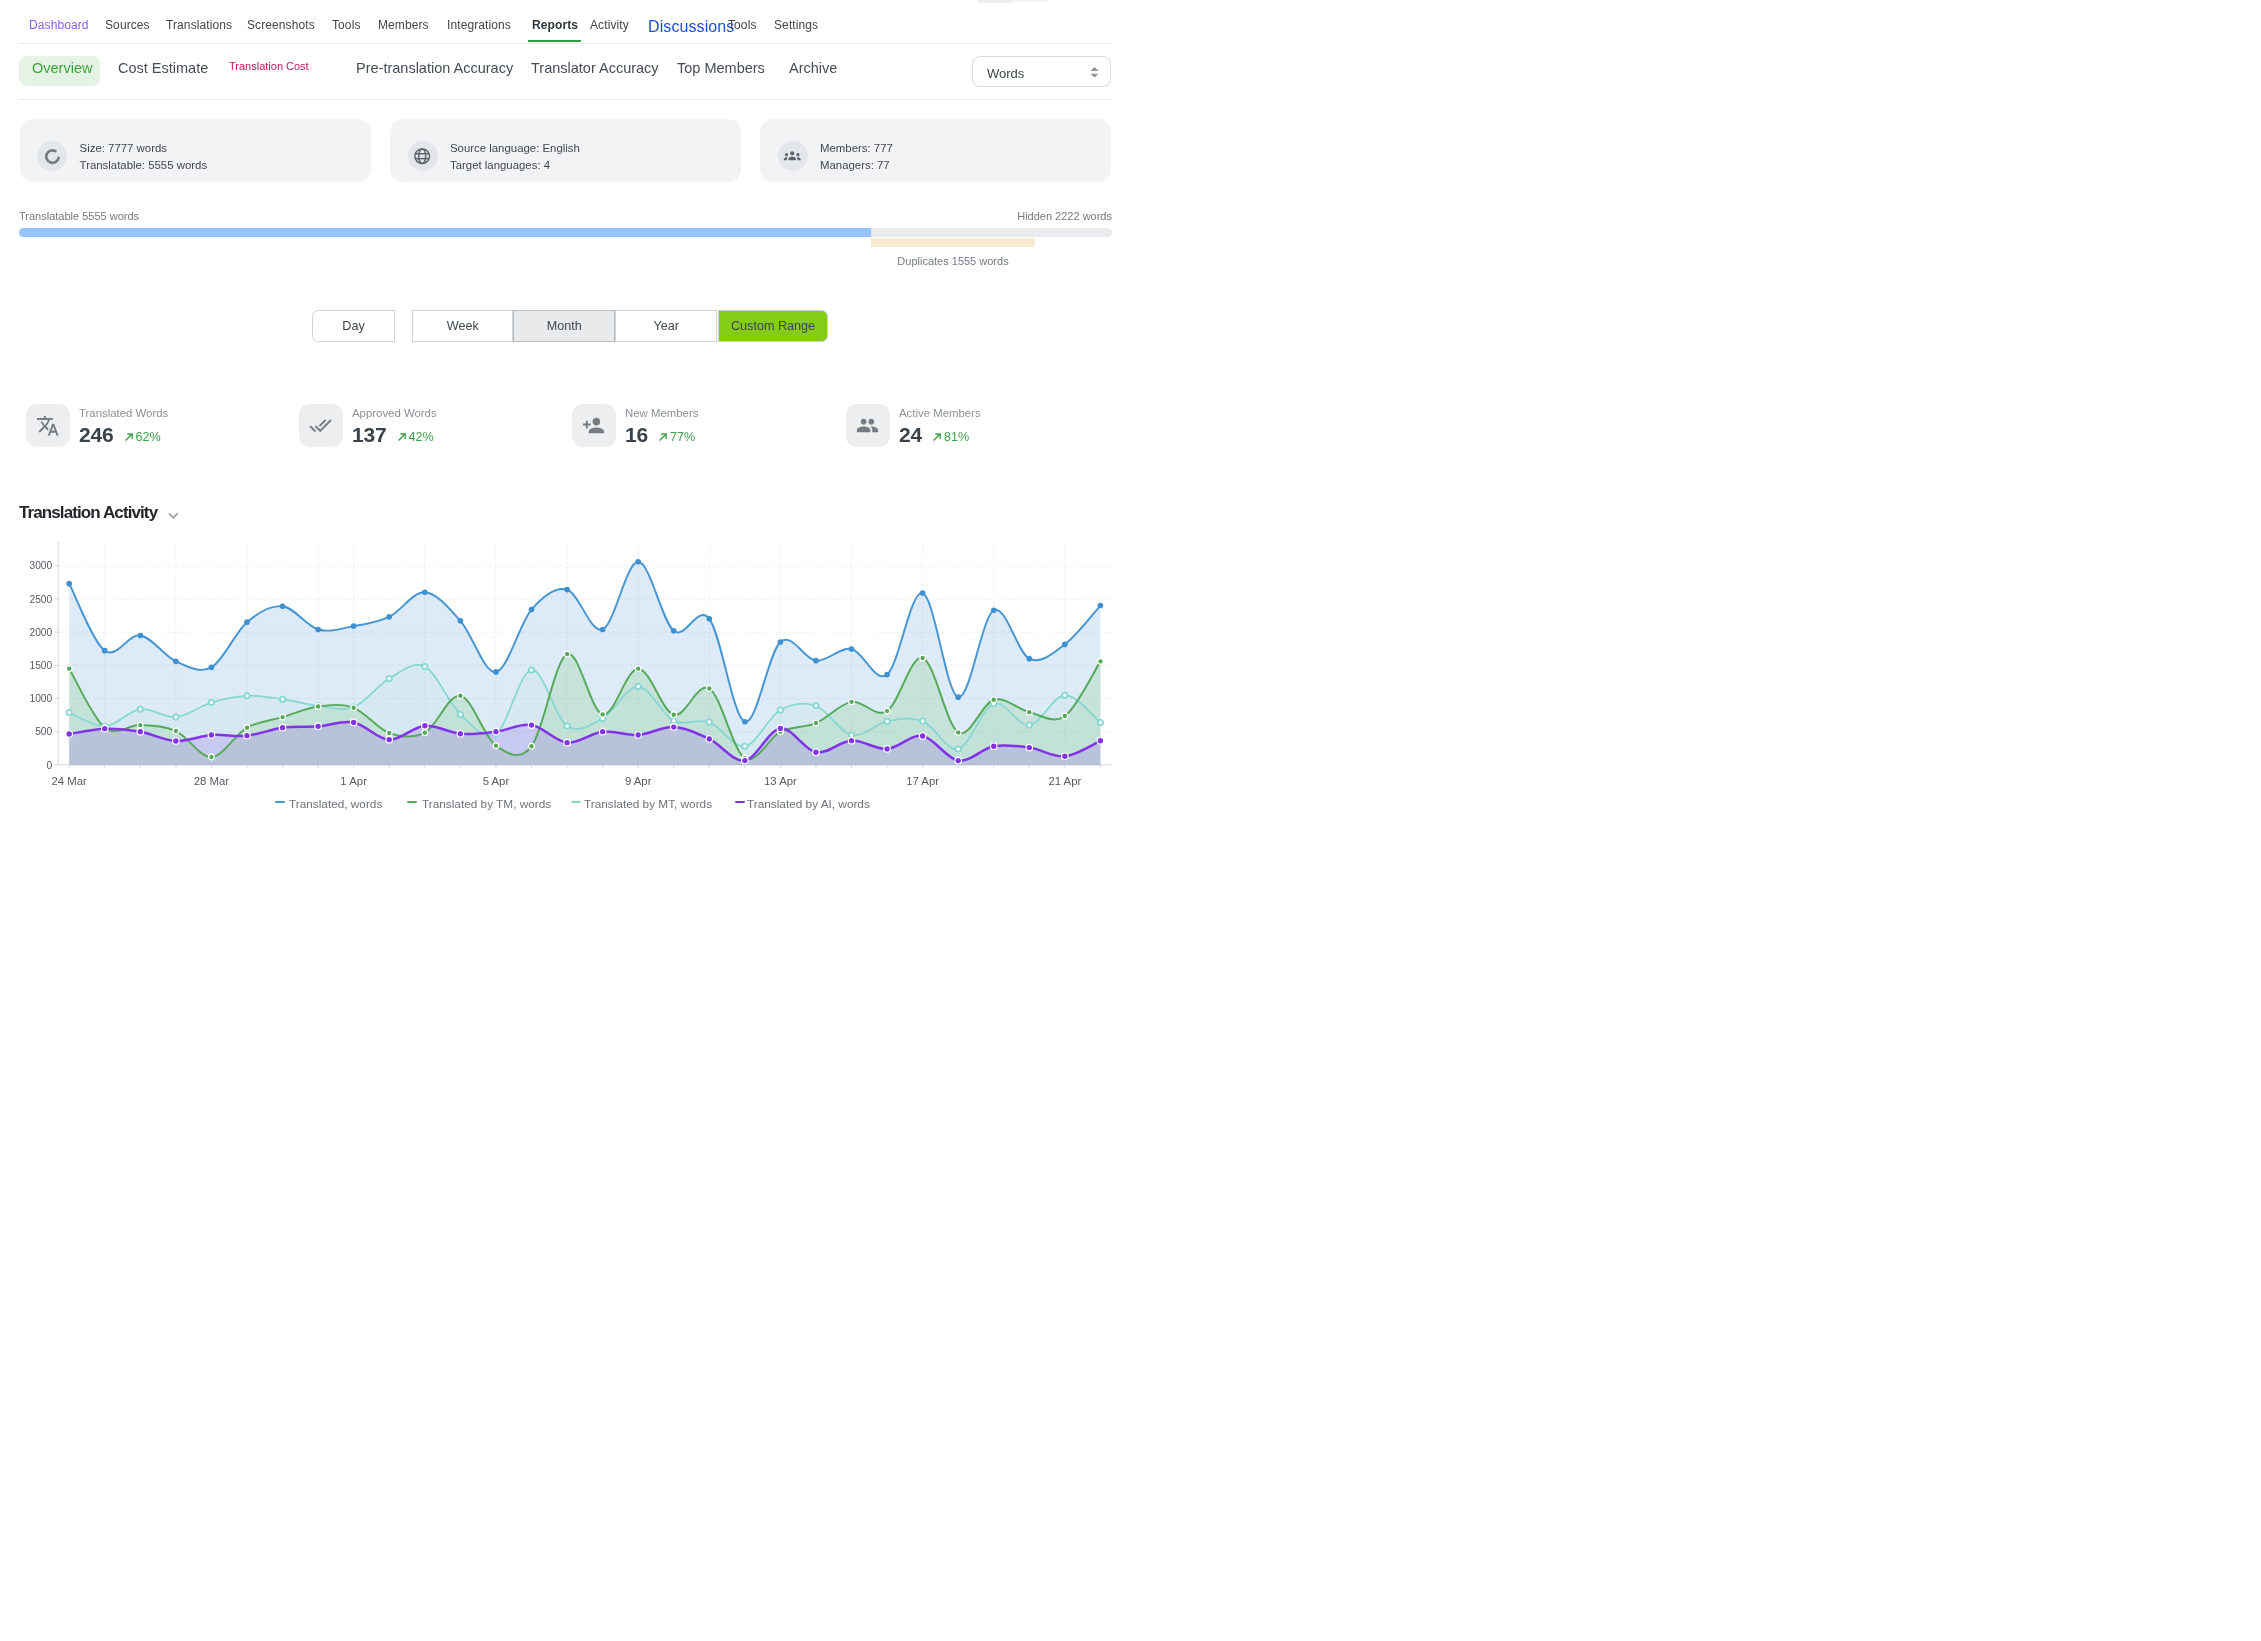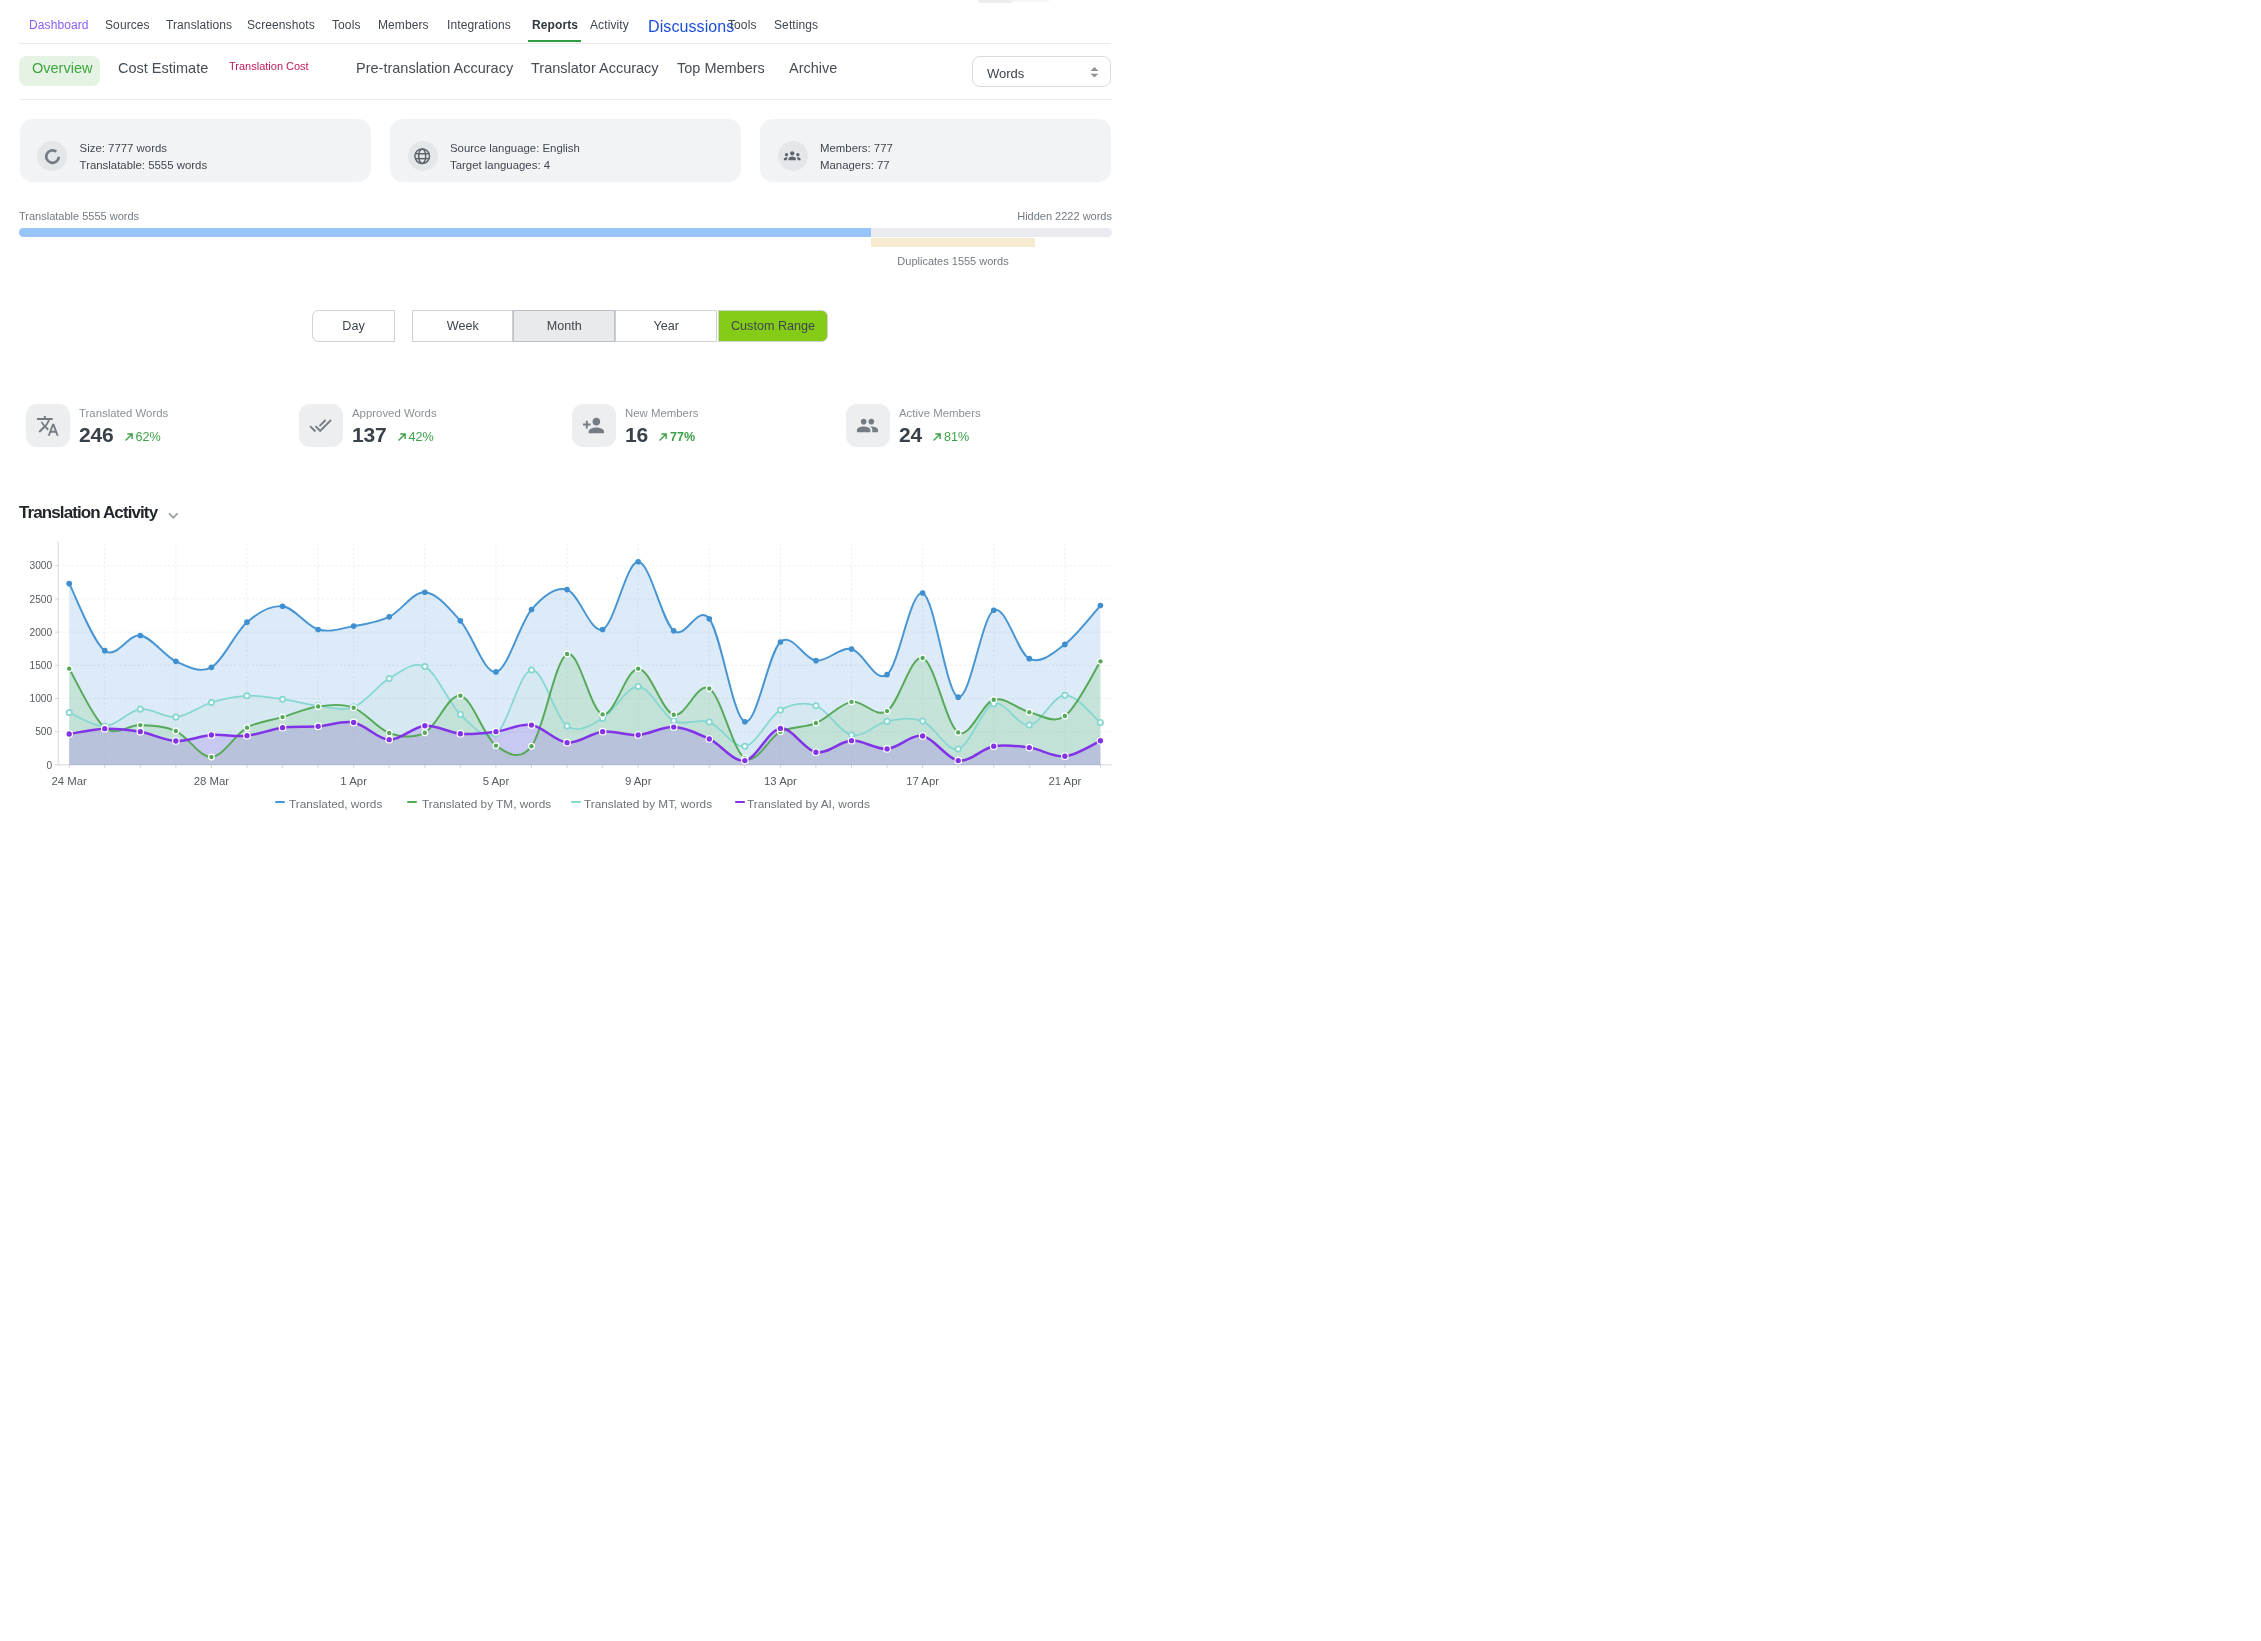--- a/index.html
+++ b/index.html
@@ -109,21 +109,21 @@
           <path d="M2 11 L10 3 M4.2 2.6 L10.4 2.6 L10.4 8.8" fill="none" stroke="#3fa14a" stroke-width="1.8"></path>
         </svg>42%</span></div>
   </div>
 <div style="position:absolute;left:565px;top:404px;width:273px;height:44px">
     <div style="position:absolute;left:6.7px;top:0;width:44px;height:43px;border-radius:11px;background:#eceeef">
       <svg width="23" height="23" viewBox="0 0 24 24" style="position:absolute;left:10.4px;top:10.4px" fill="#757c83">
         <path d="M15 12c2.21 0 4-1.79 4-4s-1.79-4-4-4-4 1.79-4 4 1.79 4 4 4zm-9-2V7H4v3H1v2h3v3h2v-3h3v-2H6zm9 4c-2.67 0-8 1.34-8 4v2h16v-2c0-2.66-5.33-4-8-4z"></path>
       </svg>
     </div>
     <div style="position:absolute;left:60px;top:3.1px;font-size:11.4px;color:#8a9096">New Members</div>
-    <div style="position:absolute;left:60px;top:19px;font-size:21px;font-weight:700;color:#39424a;letter-spacing:-0.2px">16<span style="display:inline-flex;align-items:center;font-size:12.6px;font-weight:700;color:#3fa14a;margin-left:10.2px;letter-spacing:0"><svg width="10.2" height="10.2" viewBox="0 0 13 13" style="margin-right:1.6px">
+    <div style="position:absolute;left:60px;top:19px;font-size:21px;font-weight:700;color:#39424a;letter-spacing:-0.2px">16<span style="display:inline-flex;align-items:center;font-size:12.6px;font-weight:400;color:#3fa14a;margin-left:10.2px;letter-spacing:0"><svg width="10.2" height="10.2" viewBox="0 0 13 13" style="margin-right:1.6px">
           <path d="M2 11 L10 3 M4.2 2.6 L10.4 2.6 L10.4 8.8" fill="none" stroke="#3fa14a" stroke-width="1.8"></path>
         </svg>77%</span></div>
   </div>
 <div style="position:absolute;left:839px;top:404px;width:273px;height:44px">
     <div style="position:absolute;left:6.7px;top:0;width:44px;height:43px;border-radius:11px;background:#eceeef">
       <svg width="23" height="23" viewBox="0 0 24 24" style="position:absolute;left:10.4px;top:10.4px" fill="#757c83">
         <path d="M16 11c1.66 0 2.99-1.34 2.99-3S17.66 5 16 5c-1.66 0-3 1.34-3 3s1.34 3 3 3zm-8 0c1.66 0 2.99-1.34 2.99-3S9.66 5 8 5C6.34 5 5 6.34 5 8s1.34 3 3 3zm0 2c-2.33 0-7 1.17-7 3.5V19h14v-2.5c0-2.33-4.67-3.5-7-3.5zm8 0c-.29 0-.62.02-.97.05 1.16.84 1.97 1.97 1.97 3.45V19h6v-2.5c0-2.33-4.67-3.5-7-3.5z"></path>
       </svg>
     </div>
     <div style="position:absolute;left:60px;top:3.1px;font-size:11.4px;color:#8a9096">Active Members</div>

